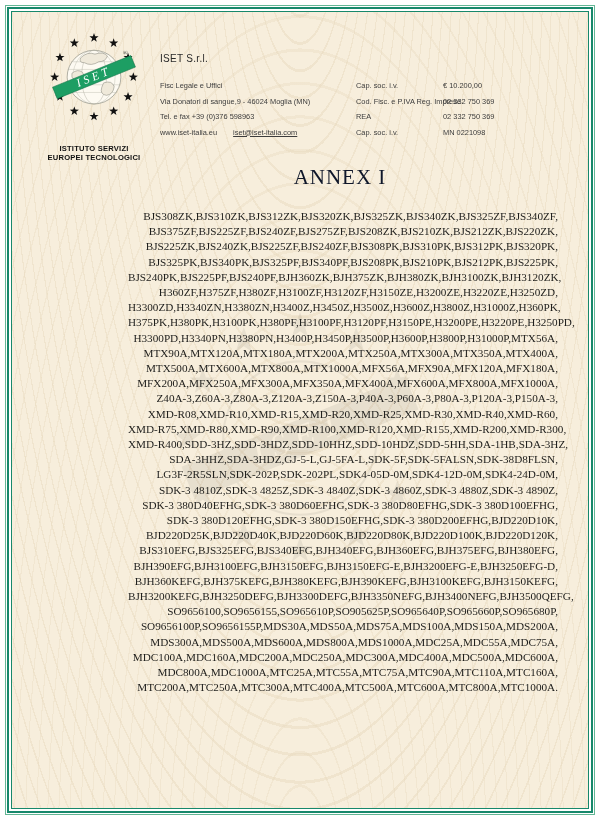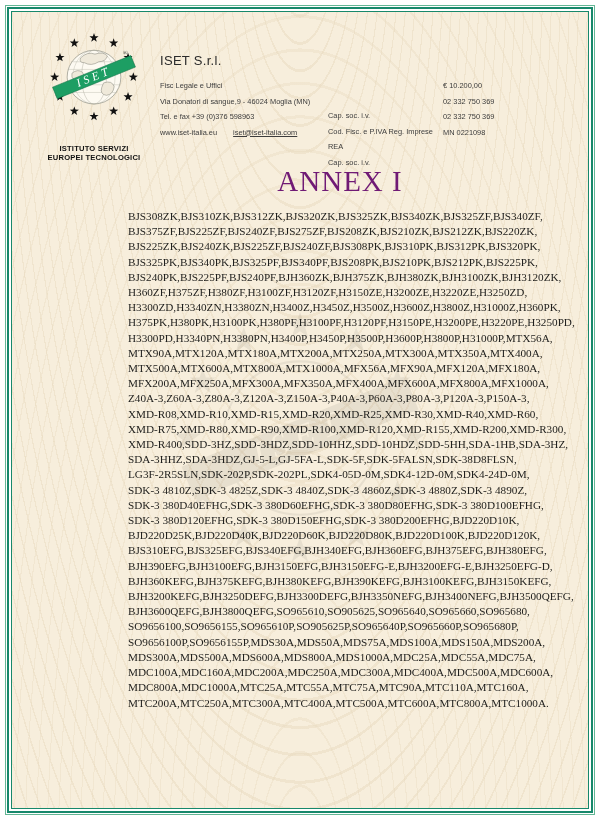--- a/index.html
+++ b/index.html
@@ -19,41 +19,41 @@
       repeating-radial-gradient(ellipse farthest-corner at 50% 110%, rgba(231,216,188,0.35) 0 1px, rgba(255,255,255,0) 1px 11px);
     border:1px solid #17886b;
     box-shadow: 0 0 0 2px #ffffff, 0 0 0 4px #17886b, 0 0 0 5px #ffffff, 0 0 0 6px #63b795;
   }
   .content{position:absolute;inset:0;}
   
   .logo-wrap{position:absolute;left:46px;top:33px;width:96px;text-align:center;}
   .logo-org{font-size:7.6px;font-weight:bold;color:#111;line-height:8.6px;letter-spacing:.2px;margin-top:14px;}
   .company-name{
     position:absolute;left:160px;top:53px;
-    font-size:13px;color:#2a2a2a;font-weight:500;letter-spacing:.3px;
+    font-size:10px;color:#2a2a2a;font-weight:500;letter-spacing:.3px;
   }
   .info-row{position:absolute;left:0;width:600px;height:12px;font-size:7.4px;color:#3c3c3c;}
   .info-left{position:absolute;left:160px;top:0;white-space:nowrap;}
-  .info-label{position:absolute;left:328px;top:0;white-space:nowrap;margin-top:30px;}
+  .info-label{position:absolute;left:356px;top:0;white-space:nowrap;}
   .info-value{position:absolute;left:443px;top:0;white-space:nowrap;}
   .r1{top:81px}.r2{top:96.5px}.r3{top:112px}.r4{top:127.5px}
   .link{color:#3c3c3c;text-decoration:none;}
   .email{text-decoration:underline;margin-left:16px;}
   
   .annex-title{
     position:absolute;left:128px;top:165px;width:424px;
     text-align:center;
     font-family:"Liberation Serif", serif;
-    font-size:29px;color:#701a75;letter-spacing:1px;
+    font-size:21px;color:#0f172a;letter-spacing:1px;
   }
   .code-list{
     position:absolute;left:128px;top:209px;width:430px;
     font-family:"Liberation Serif", serif;
     font-size:11.2px;line-height:15.2px;color:#1d1d1b;
-    text-align:left;
+    text-align:right;
   }
   .code-line{white-space:nowrap;}
   
   .watermark{position:absolute;left:163px;top:312px;width:274px;height:274px;opacity:.06;}
   svg text{font-family:"Liberation Serif", serif;}
 </style>
 </head>
 <body>
 
 <div class="page">
@@ -177,21 +177,20 @@
         <div class="code-line">SDA-3HHZ,SDA-3HDZ,GJ-5-L,GJ-5FA-L,SDK-5F,SDK-5FALSN,SDK-38D8FLSN,</div>
         <div class="code-line">LG3F-2R5SLN,SDK-202P,SDK-202PL,SDK4-05D-0M,SDK4-12D-0M,SDK4-24D-0M,</div>
         <div class="code-line">SDK-3 4810Z,SDK-3 4825Z,SDK-3 4840Z,SDK-3 4860Z,SDK-3 4880Z,SDK-3 4890Z,</div>
         <div class="code-line">SDK-3 380D40EFHG,SDK-3 380D60EFHG,SDK-3 380D80EFHG,SDK-3 380D100EFHG,</div>
         <div class="code-line">SDK-3 380D120EFHG,SDK-3 380D150EFHG,SDK-3 380D200EFHG,BJD220D10K,</div>
         <div class="code-line">BJD220D25K,BJD220D40K,BJD220D60K,BJD220D80K,BJD220D100K,BJD220D120K,</div>
         <div class="code-line">BJS310EFG,BJS325EFG,BJS340EFG,BJH340EFG,BJH360EFG,BJH375EFG,BJH380EFG,</div>
         <div class="code-line">BJH390EFG,BJH3100EFG,BJH3150EFG,BJH3150EFG-E,BJH3200EFG-E,BJH3250EFG-D,</div>
         <div class="code-line">BJH360KEFG,BJH375KEFG,BJH380KEFG,BJH390KEFG,BJH3100KEFG,BJH3150KEFG,</div>
         <div class="code-line">BJH3200KEFG,BJH3250DEFG,BJH3300DEFG,BJH3350NEFG,BJH3400NEFG,BJH3500QEFG,</div>
-        <div class="code-line">BJH3600QEFG,BJH3800QEFG,SO965610,SO905625,SO965640,SO965660,SO965680,</div>
         <div class="code-line">SO9656100,SO9656155,SO965610P,SO905625P,SO965640P,SO965660P,SO965680P,</div>
         <div class="code-line">SO9656100P,SO9656155P,MDS30A,MDS50A,MDS75A,MDS100A,MDS150A,MDS200A,</div>
         <div class="code-line">MDS300A,MDS500A,MDS600A,MDS800A,MDS1000A,MDC25A,MDC55A,MDC75A,</div>
         <div class="code-line">MDC100A,MDC160A,MDC200A,MDC250A,MDC300A,MDC400A,MDC500A,MDC600A,</div>
         <div class="code-line">MDC800A,MDC1000A,MTC25A,MTC55A,MTC75A,MTC90A,MTC110A,MTC160A,</div>
         <div class="code-line">MTC200A,MTC250A,MTC300A,MTC400A,MTC500A,MTC600A,MTC800A,MTC1000A.</div>
       </div>
 
   </div>
 </div>

